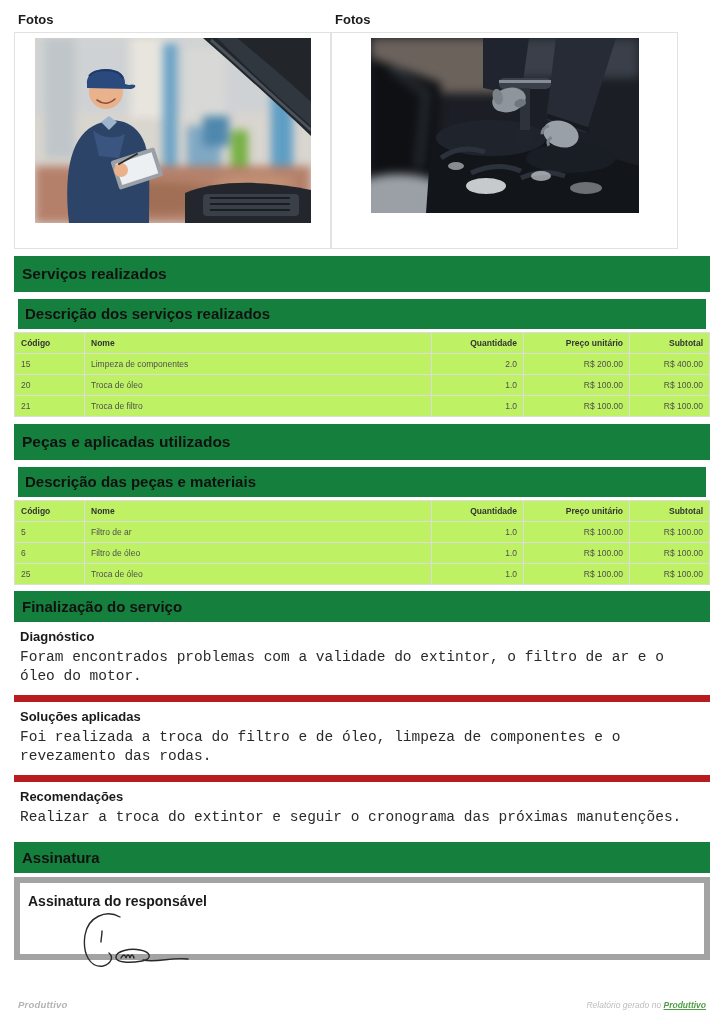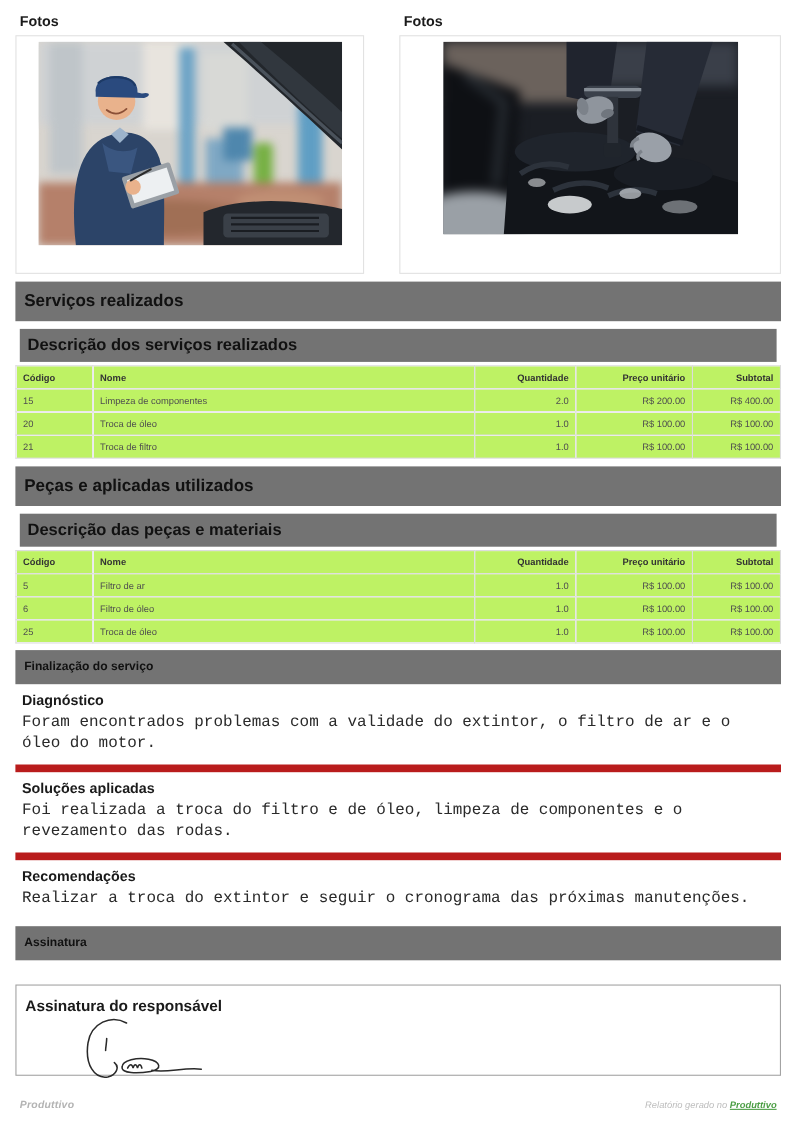--- a/index.html
+++ b/index.html
@@ -5,36 +5,36 @@
   html,body { margin:0; padding:0; }
   body {
     width:724px; height:1024px; position:relative; overflow:hidden;
     background:#ffffff;
     font-family:"Liberation Sans", sans-serif;
     -webkit-font-smoothing:antialiased;
   }
   .content { position:absolute; left:14px; top:12px; width:696px; }
 
   
-  .photos-row { display:flex; gap:32px; }
+  .photos-row { display:flex; }
   .photo-col-left  { width:317px; }
   .photo-col-right { width:347px; }
   .photo-label { font-size:13px; font-weight:bold; color:#1a1a1a; margin:0 0 5px 4px; line-height:15px; }
   .photo-box {
     border:1px solid #e2e2e2; background:#fff; height:217px; box-sizing:border-box;
     display:flex; justify-content:center; align-items:flex-start; padding-top:5px;
   }
   .photo-box svg { display:block; }
 
   
   .bar {
-    background:#737373; color:#111; font-weight:bold; overflow:hidden; white-space:nowrap;
+    background:#15803d; color:#111; font-weight:bold; overflow:hidden; white-space:nowrap;
   }
   .bar-main { margin-top:7px; height:36px; line-height:36px; font-size:15.5px; padding-left:8px; }
-  .bar-slim { margin-top:6px; height:31px; line-height:31px; font-size:11px; padding-left:8px; }
+  .bar-slim { margin-top:6px; height:31px; line-height:31px; font-size:15px; padding-left:8px; }
   .bar-sub  { margin:7px 4px 0 4px; height:30px; line-height:30px; font-size:15px; padding-left:7px; }
 
   
   table.items { width:100%; border-collapse:collapse; margin-top:3px; table-layout:fixed; }
   table.items th, table.items td {
     border:1px solid #dcdcdc; background:#bef264; padding:5px 6px;
     font-size:8.5px; line-height:10px; overflow:hidden; white-space:nowrap;
   }
   table.items th { text-align:left; font-weight:bold; color:#333; }
   table.items td { color:#4f4f4f; }
@@ -44,21 +44,21 @@
   col.c-price  { width:106px; }
   col.c-sub    { width:80px; }
 
   
   .fblock { padding:7px 6px 9px 6px; border-bottom:7px solid #b91c1c; }
   .fblock:last-child { border-bottom:none; }
   .fb-label { font-size:13px; font-weight:bold; color:#1a1a1a; line-height:15px; }
   .fb-text  { font-size:14.5px; color:#2a2a2a; line-height:19px; margin-top:4px;font-family:Liberation Mono, monospace; }
 
   
-  .sig-box { border:1px solid #a3a3a3; margin-top:22px; padding:10px 8px 8px 8px; height:83px; box-sizing:border-box; background:#fff; }
+  .sig-box { border:6px solid #a3a3a3; margin-top:4px; padding:10px 8px 8px 8px; height:83px; box-sizing:border-box; background:#fff; }
   .sig-label { font-size:14px; font-weight:bold; color:#1a1a1a; line-height:16px; }
   .sig-draw { margin-left:30px; margin-top:2px; }
 
   
   .footer { position:absolute; left:18px; right:18px; bottom:14px; display:flex; justify-content:space-between; align-items:baseline;font-style:italic; }
   .footer-brand { font-size:9.5px; font-weight:bold; color:#b3b3b3; letter-spacing:.2px; }
   .footer-right { font-size:8.5px; color:#bdbdbd; }
   .footer-link  { color:#4c9e45; font-weight:bold; text-decoration:underline; cursor:pointer; }
 </style>
 </head>

